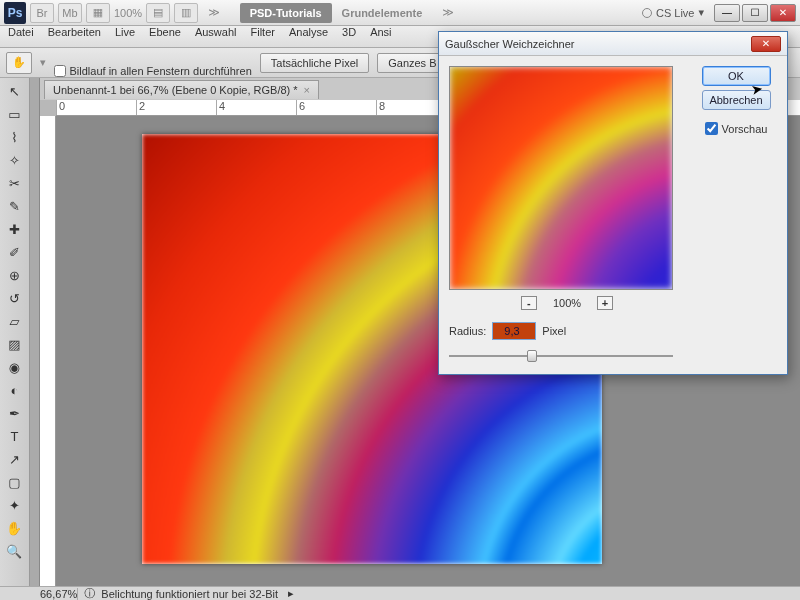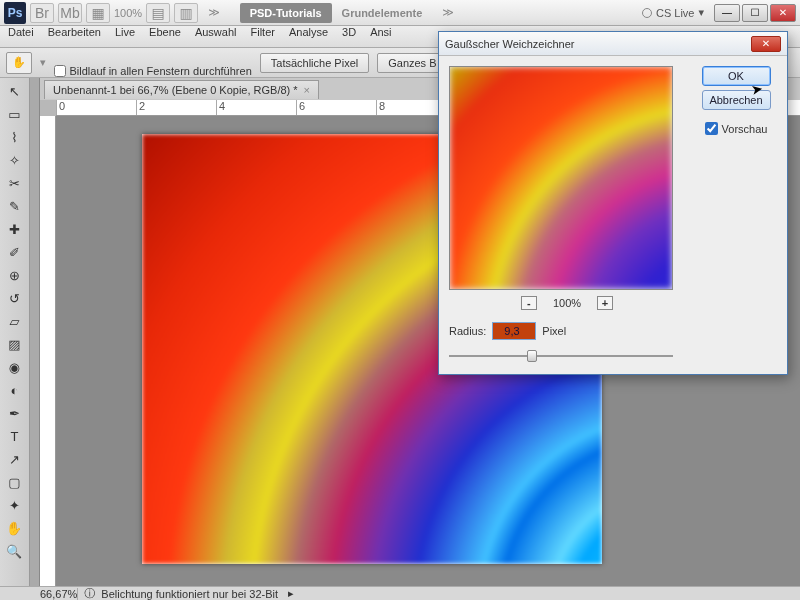--- a/index.html
+++ b/index.html
@@ -1,20 +1,20 @@
 <!DOCTYPE html>
 <html><head>
 <meta charset="utf-8">
 <style>
 * { box-sizing: border-box; margin: 0; padding: 0; font-family: "Segoe UI", Tahoma, sans-serif; font-size: 11px; }
 body { width: 800px; height: 600px; background: #d3d3d3; overflow: hidden; position: relative; }
 
 .titlebar { height: 26px; background: linear-gradient(#f7f7f7,#e0e0e0); display: flex; align-items: center; padding: 0 4px; border-bottom: 1px solid #aaa; }
 .ps-logo { width: 22px; height: 22px; background: #1a2640; color: #9cc8ff; font-weight: bold; display: flex; align-items: center; justify-content: center; border-radius: 2px; font-size: 12px; }
-.tb-btn { width: 24px; height: 20px; border: 1px solid #bbb; background: #e8e8e8; margin-left: 4px; border-radius: 2px; display: flex; align-items: center; justify-content: center; color: #888; font-size: 14px; }
+.tb-btn { width: 24px; height: 20px; border: 1px solid #bbb; background: #e8e8e8; margin-left: 4px; border-radius: 2px; display: flex; align-items: center; justify-content: center; color: #888; font-size: 11px; }
 .tb-zoom { margin-left: 4px; color: #888; font-size: 11px; }
 .tb-chev { margin-left: 10px; color: #888; }
 .tb-tabs { display: flex; margin-left: 20px; }
 .tb-tab { padding: 4px 10px; color: #888; font-weight: bold; }
 .tb-tab.active { background: #888; color: #fff; border-radius: 2px; }
 .tb-cslive { margin-left: auto; display: flex; align-items: center; color: #555; }
 .cs-dot { width: 10px; height: 10px; border: 1px solid #888; border-radius: 50%; margin-right: 4px; }
 .winbtns { display: flex; margin-left: 8px; }
 .winbtn { width: 26px; height: 18px; border: 1px solid #888; border-radius: 2px; margin-left: 2px; display: flex; align-items: center; justify-content: center; font-size: 10px; background: linear-gradient(#f0f0f0,#d0d0d0); }
 .winbtn.close { background: linear-gradient(#e07070,#c03030); color: #fff; }

